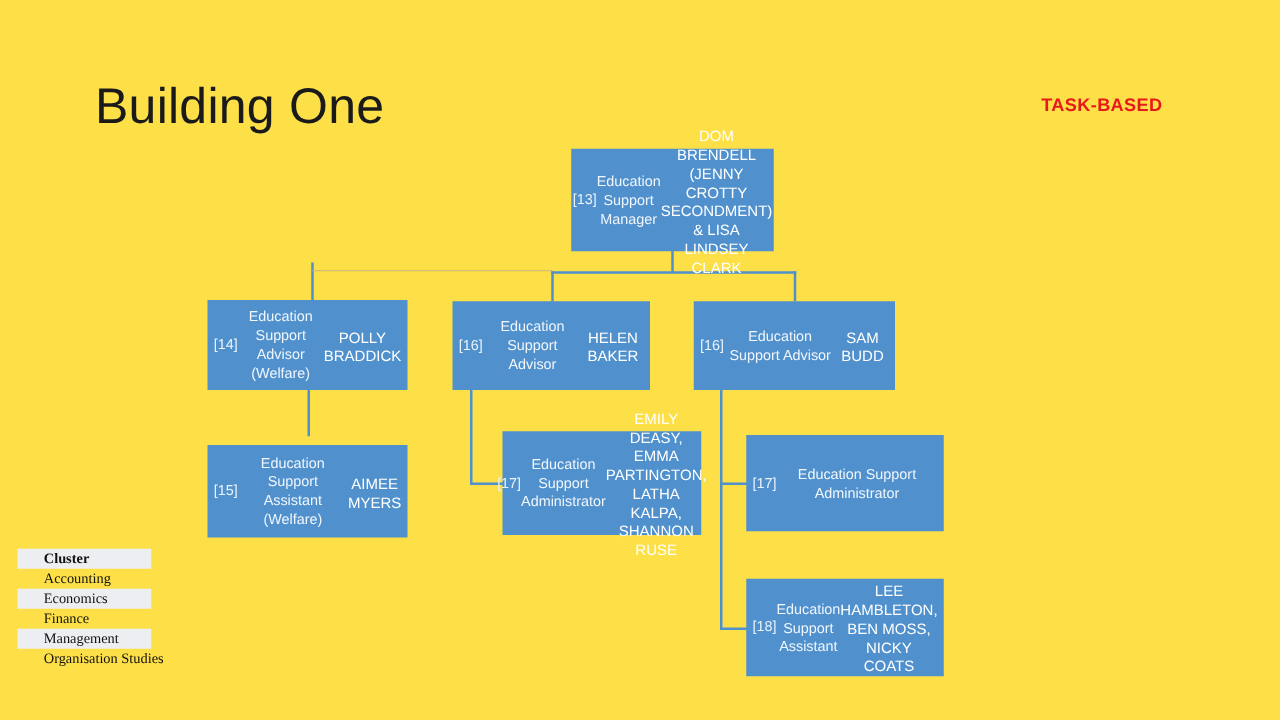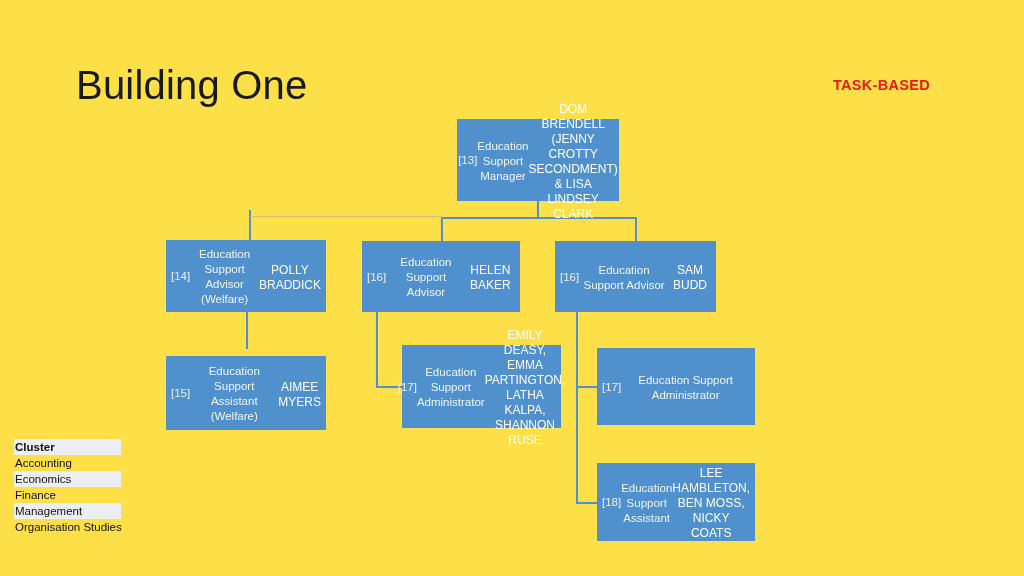--- a/index.html
+++ b/index.html
@@ -101,23 +101,24 @@
     position: absolute;
     left: 14px;
     top: 439px;
     width: 107px;
   }
   .legend-row {
     height: 16px;
     line-height: 16px;
     font-size: 11.5px;
     color: #111111;
-    padding-left: 1px;
+    padding-left: 21px;
     box-sizing: border-box;
     white-space: nowrap;
+    font-family: Liberation Serif, serif;
   }
   .legend-row.header {
     font-weight: bold;
   }
   .legend-row.alt {
     background: #eceef1;
   }
 </style>
 </head>
 <body>

